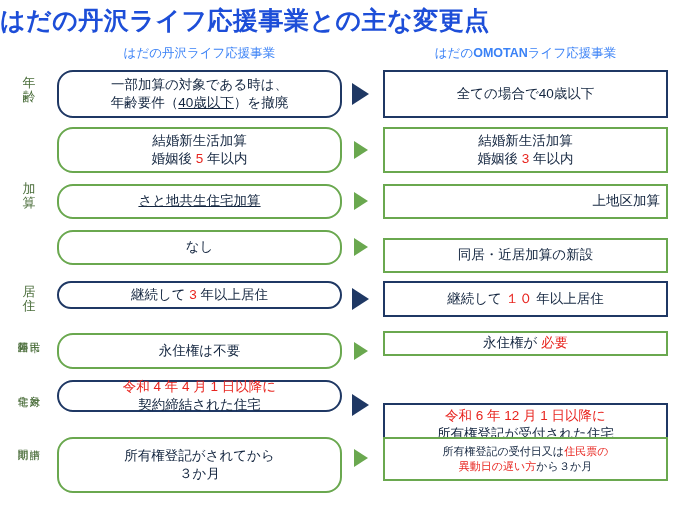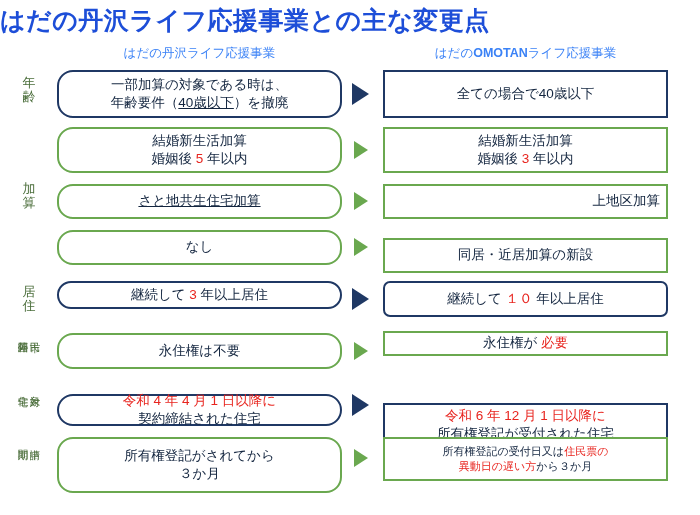--- a/index.html
+++ b/index.html
@@ -178,21 +178,21 @@
     <div>住</div>
   </div>
   <div class="box navy left" style="top:281px; height:28px;">
     <div>
       <span>継続して</span>
       <span class="red">3</span>
       <span>年以上居住</span>
     </div>
   </div>
   <div class="arrow" style="top:288px;"></div>
-  <div class="box navy right" style="top:281px; height:36px;border-radius:7px;">
+  <div class="box navy right" style="top:281px; height:36px;">
     <div>
       <span>継続して</span>
       <span class="red">１０</span>
       <span>年以上居住</span>
     </div>
   </div>
 
   <div class="row-label small two-col" style="top:334px;">
     <span class="vert">外国籍</span>
     <span class="vert">市民</span>
@@ -205,21 +205,21 @@
     <div>
       <span>永住権が</span>
       <span class="red">必要</span>
     </div>
   </div>
 
   <div class="row-label small two-col" style="top:388px;">
     <span class="vert">住宅</span>
     <span class="vert">対象</span>
   </div>
-  <div class="box navy left" style="top:394px; height:32px;">
+  <div class="box navy left" style="top:380px; height:32px;">
     <div>
       <div class="red">令和 4 年 4 月 1 日以降に</div>
       <div>契約締結された住宅</div>
     </div>
   </div>
   <div class="arrow" style="top:394px;"></div>
   <div class="box navy right" style="top:383px; height:44px;margin-top:20px;">
     <div>
       <div class="red">令和 6 年 12 月 1 日以降に</div>
       <div>所有権登記が受付された住宅</div>

